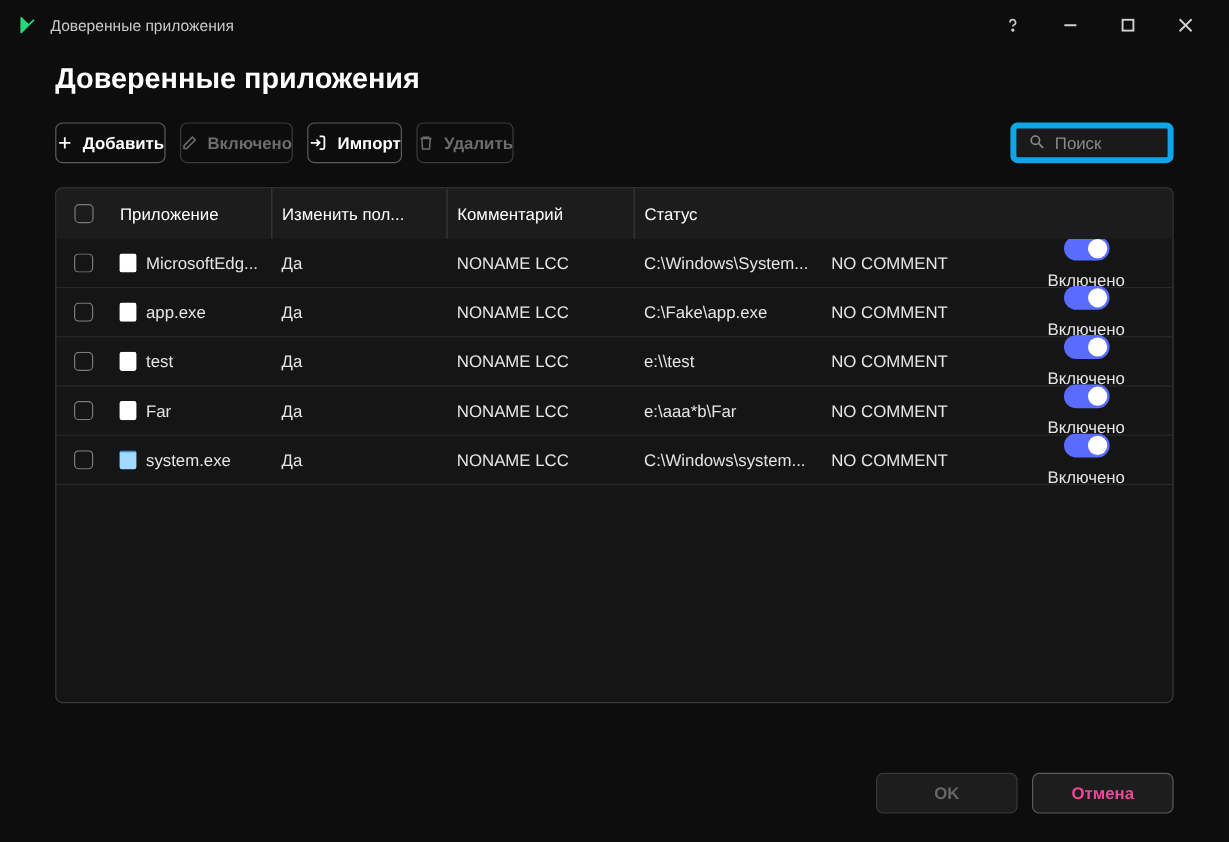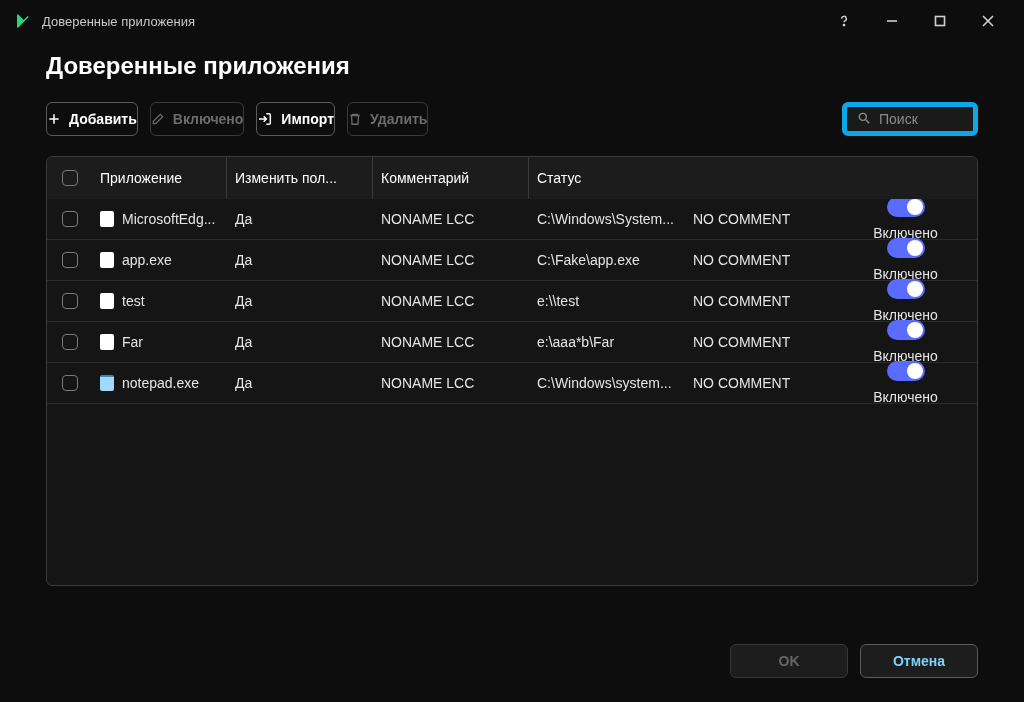--- a/index.html
+++ b/index.html
@@ -207,21 +207,21 @@
     display: flex;
     gap: 12px;
   }
   .fbtn {
     height: 34px;
     min-width: 118px;
     padding: 0 20px;
     border: 1px solid #5b5b5b;
     border-radius: 6px;
     background: #1d1d1d;
-    color: #7dd3fc;
+    color: #ec4899;
     font-weight: 600;
     font-size: 14px;
     cursor: pointer;
   }
   .fbtn.disabled {
     color: #666666;
     border-color: #383838;
     cursor: default;
   }
 </style>
@@ -391,21 +391,21 @@
       <span class="toggle"></span>
       <span>Включено</span>
     </div>
         </div>
         <div class="trow">
     <div class="td td-check">
             <span class="chk"></span>
           </div>
     <div class="td">
       <span class="fileicon notepad"></span>
-      <span>notepad.exe</span>
+      <span>system.exe</span>
     </div>
     <div class="td">Да</div>
     <div class="td">NONAME LCC</div>
     <div class="td">C:\Windows\system...</div>
     <div class="td">NO COMMENT</div>
     <div class="td status-cell">
       <span class="toggle"></span>
       <span>Включено</span>
     </div>
         </div>

